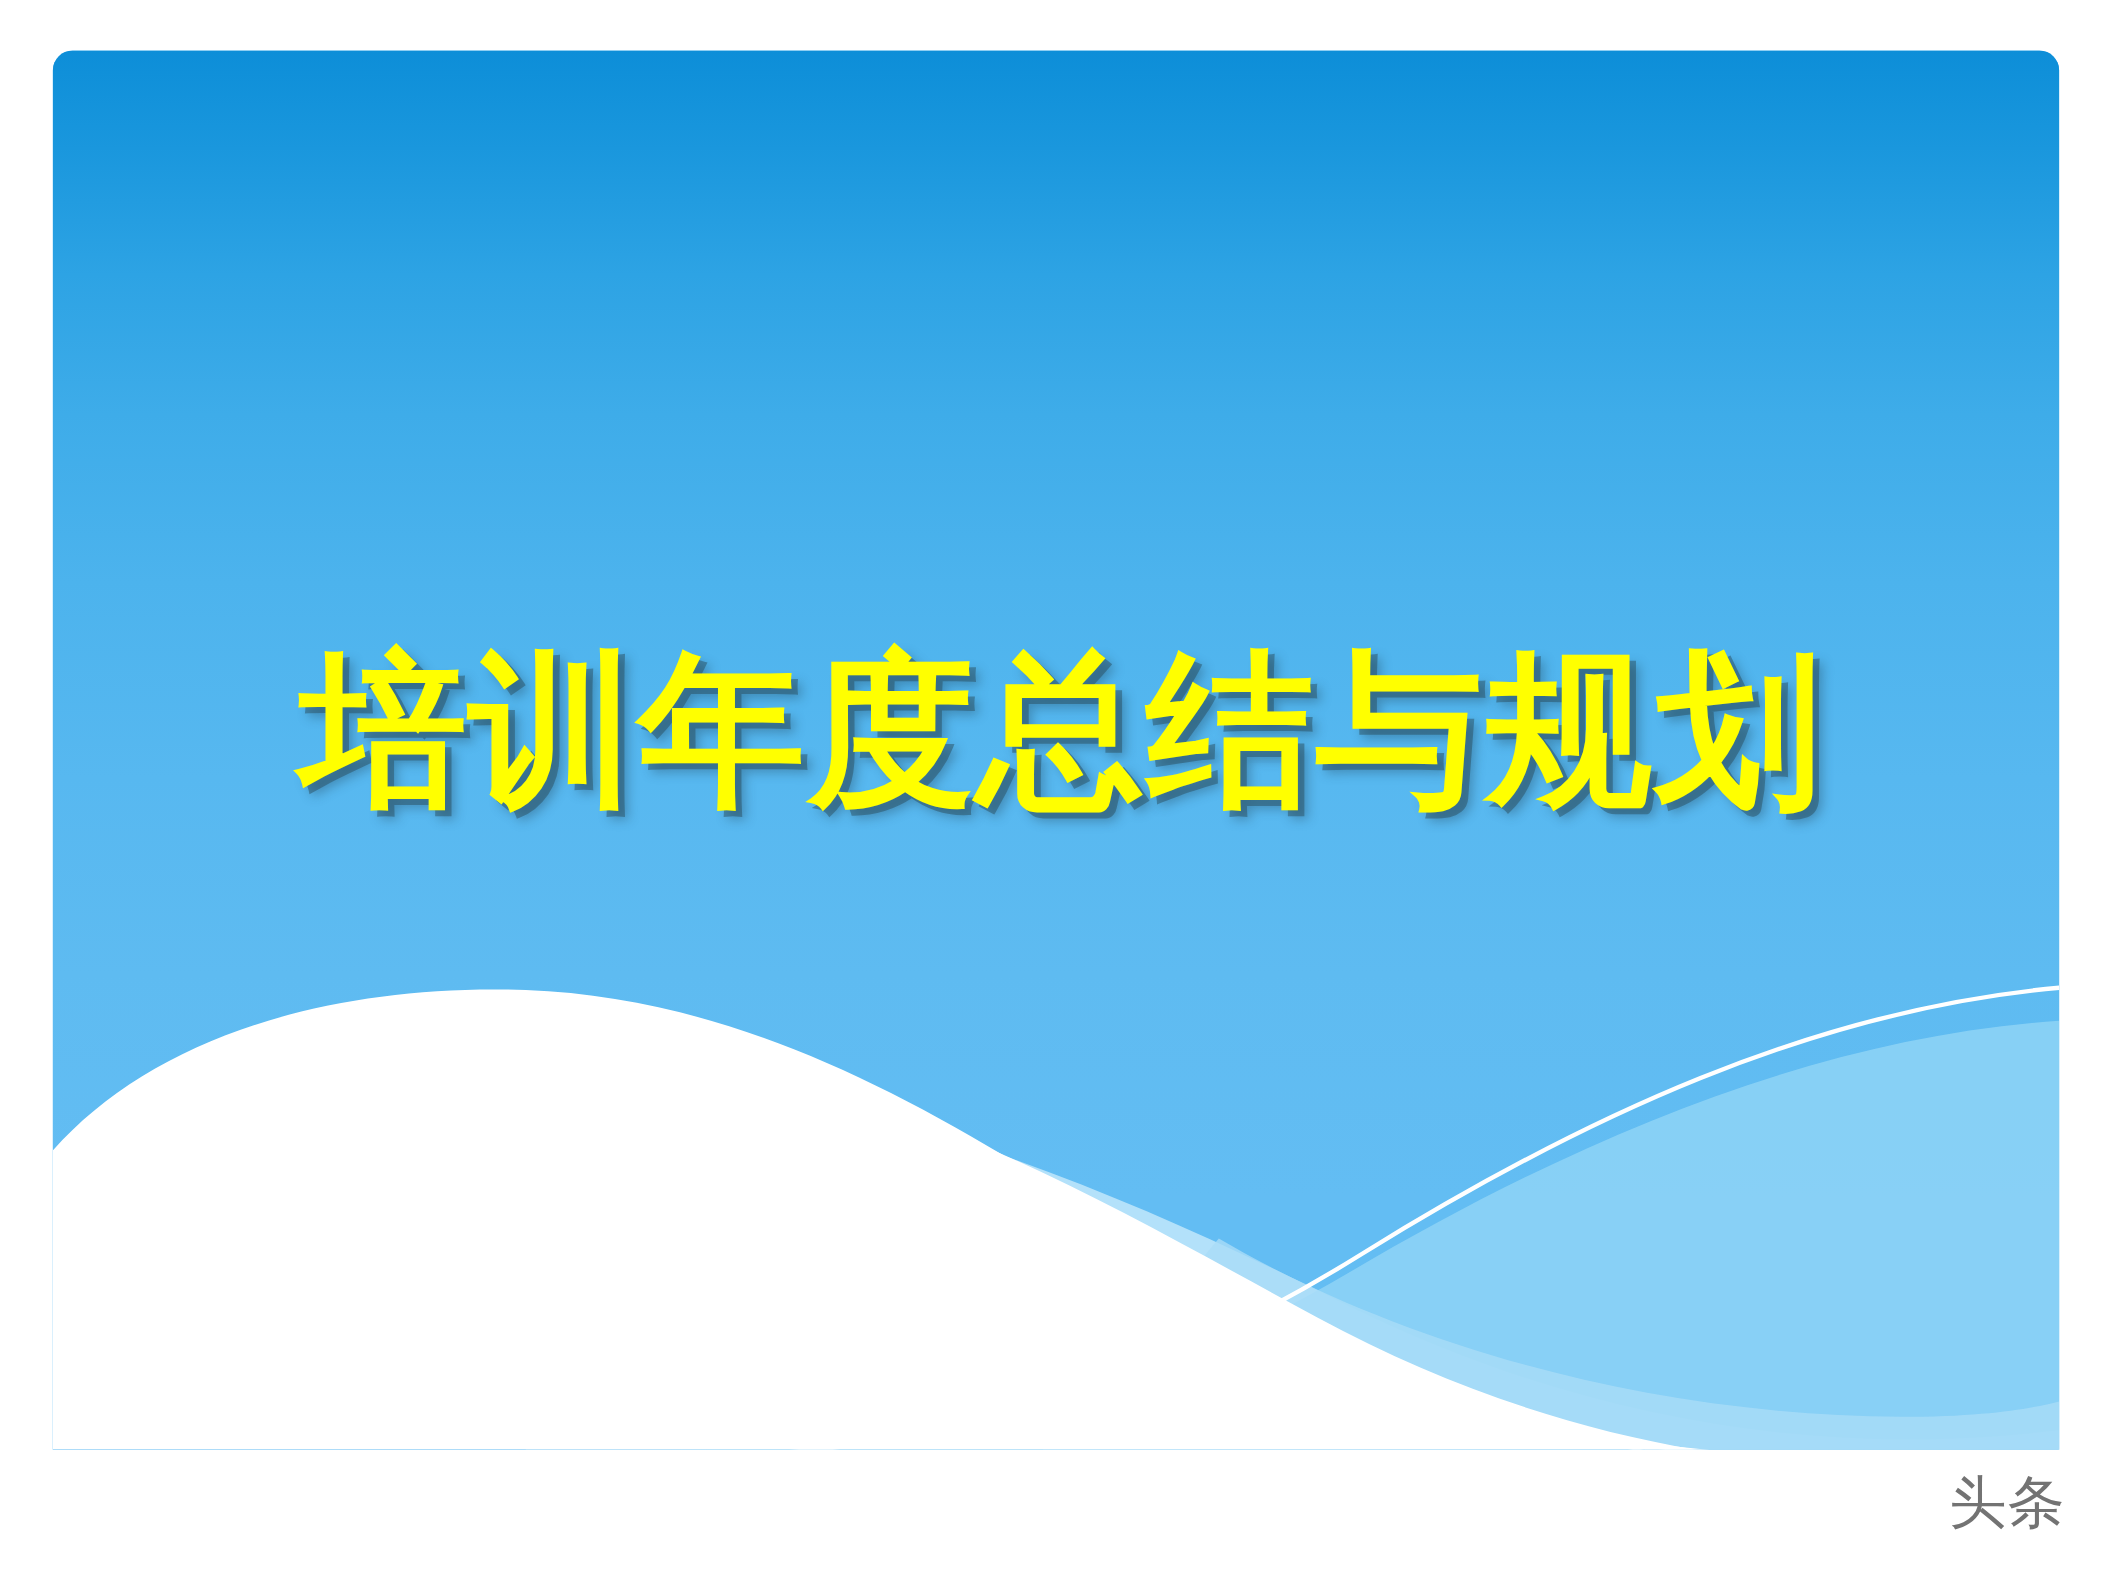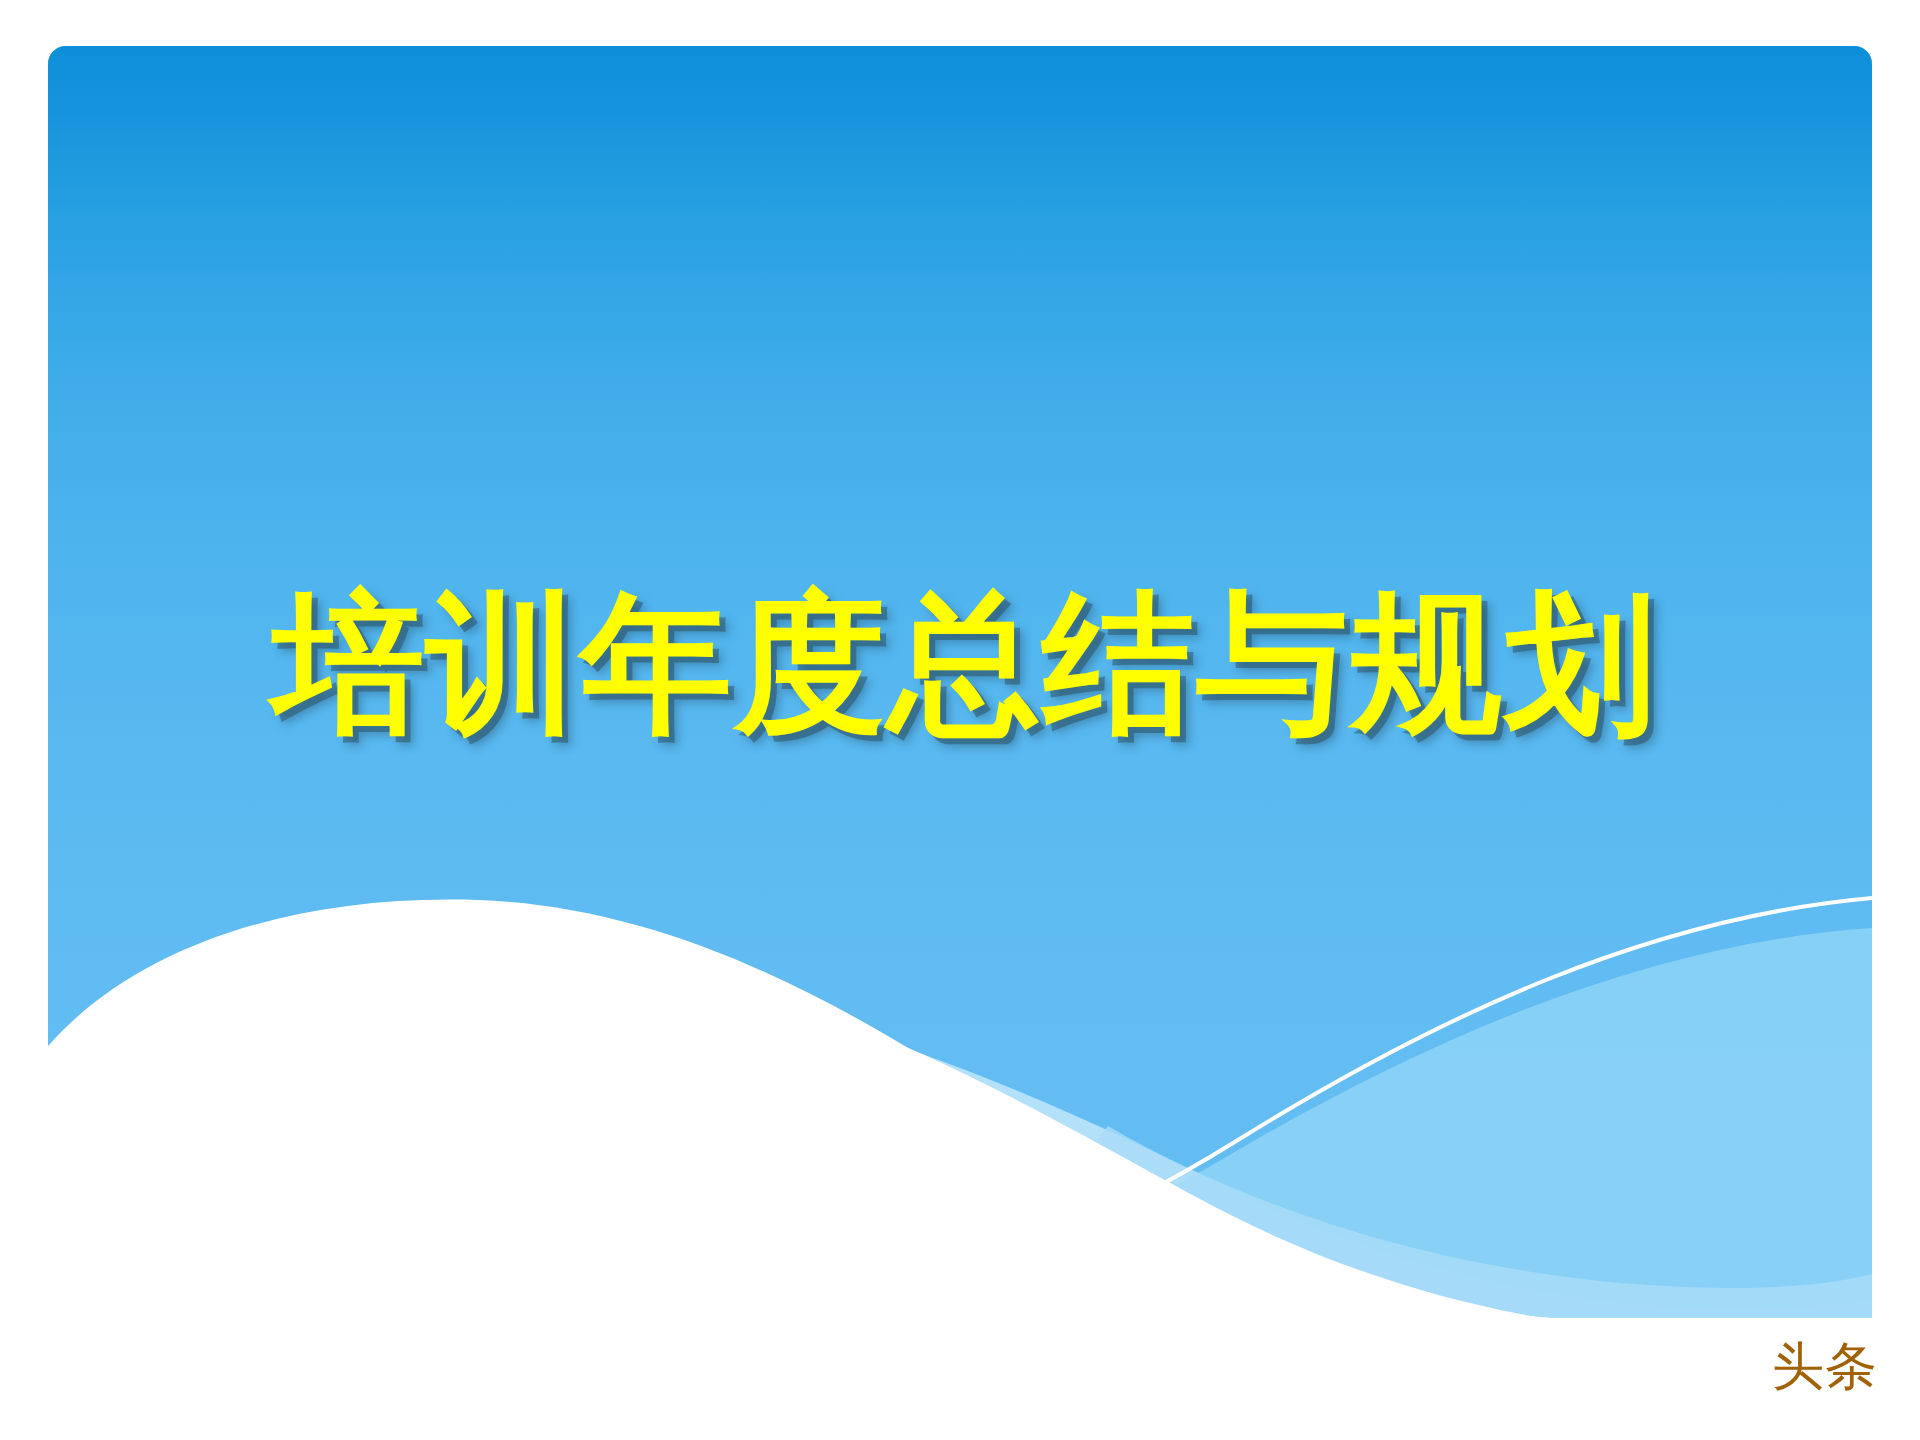--- a/index.html
+++ b/index.html
@@ -91,21 +91,21 @@
   }
 
   
   #watermark {
     position: absolute;
     right: 42px;
     top: 1332px;
     display: flex;
     align-items: baseline;
     gap: 14px;
-    color: #a16207;
+    color: #737373;
     font-family: "DejaVu Sans", "Liberation Sans", sans-serif;
     font-size: 52px;
     font-weight: 400;
     letter-spacing: 1px;
     white-space: nowrap;
     text-shadow: 2px 2px 2px rgba(255,255,255,0.9);
   }
   #watermark .wm-source { }
   #watermark .wm-handle { }
 </style>

